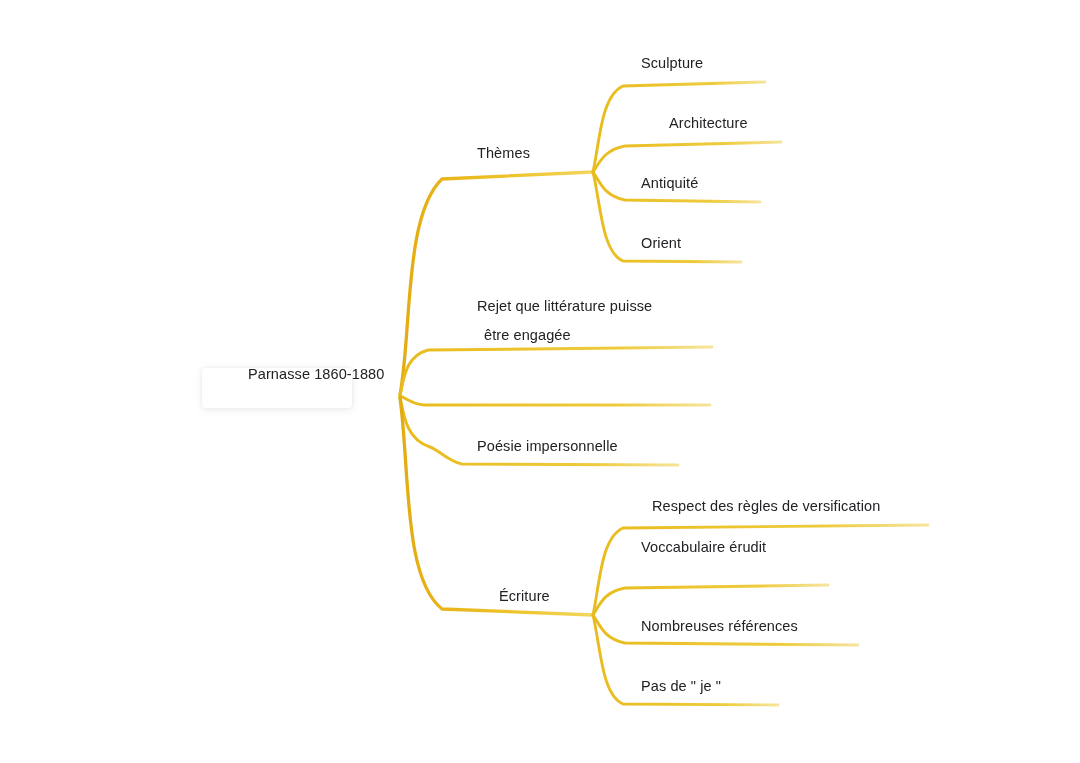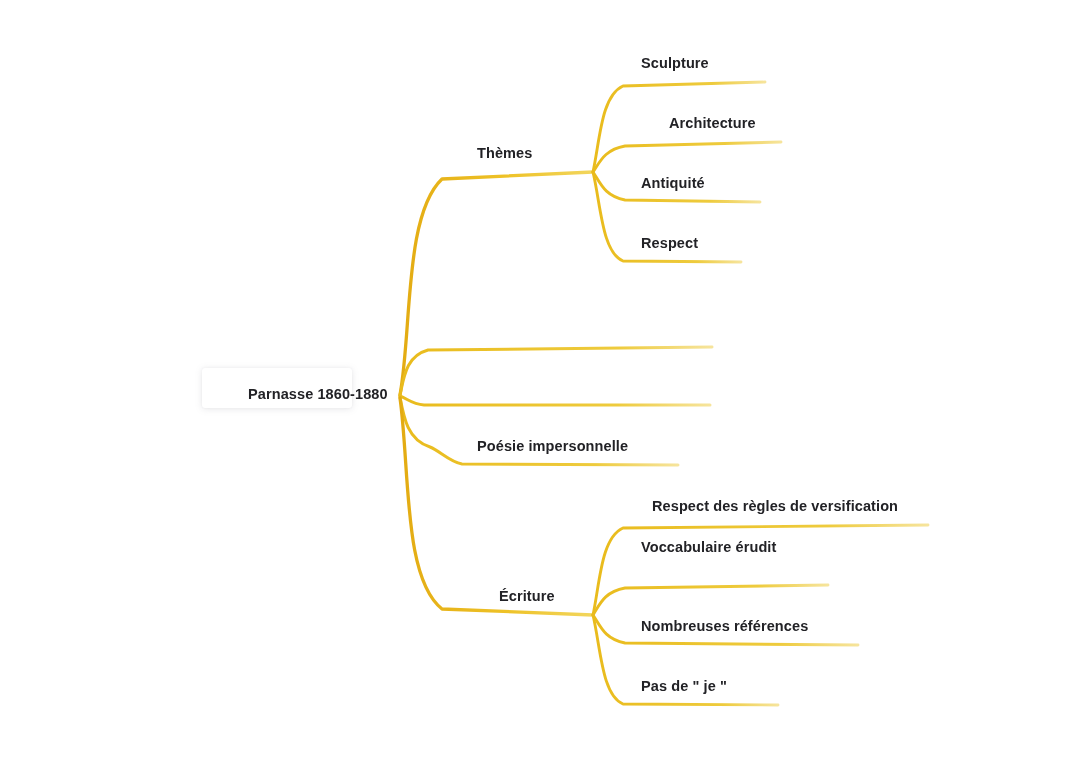--- a/index.html
+++ b/index.html
@@ -29,21 +29,20 @@
     height: 763px;
   }
   .node-label {
     position: absolute;
     font-family: "Liberation Sans", sans-serif;
     font-size: 14.5px;
     color: #222226;
     white-space: nowrap;
     line-height: 20px;
     letter-spacing: 0.1px;
-    font-weight: bold;
     -webkit-font-smoothing: antialiased;
   }
   .node-label.two-line {
     white-space: normal;
     width: 200px;
     line-height: 29px;
   }
   .node-label.two-line .l2 {
     display: block;
     padding-left: 7px;
@@ -107,33 +106,34 @@
 
       <path d="M 593 615 C 600 582 601 538 623 528 L 928 525" stroke="url(#gradTaper)" stroke-width="2.9"></path>
       <path d="M 593 615 C 600 604 604 592 625 588 L 828 585" stroke="url(#gradTaper)" stroke-width="2.9"></path>
       <path d="M 593 615 C 600 625 604 639 625 643 L 858 645" stroke="url(#gradTaper)" stroke-width="2.9"></path>
       <path d="M 593 615 C 601 650 602 695 623 704 L 778 705" stroke="url(#gradTaper)" stroke-width="2.9"></path>
 
     </g>
   </svg>
 
   <div id="root-node"></div>
-  <div id="root-label" class="node-label" style="left:248px; top:384px;text-align:center;">Parnasse 1860-1880</div>
+  <div id="root-label" class="node-label" style="left:248px; top:364px;text-align:center;">Parnasse 1860-1880</div>
 
   <div class="node-label" style="left:477px; top:143px;">Thèmes</div>
 
+  <div class="node-label two-line" style="left:477px; top:292px;"><span class="l1">Rejet que littérature puisse</span><span class="l2">être engagée</span></div>
 
 
   <div class="node-label" style="left:477px; top:436px;">Poésie impersonnelle</div>
 
   <div class="node-label" style="left:499px; top:586px;">Écriture</div>
 
   <div class="node-label" style="left:641px; top:53px;">Sculpture</div>
   <div class="node-label" style="left:641px; top:113px;margin-left:28px;">Architecture</div>
   <div class="node-label" style="left:641px; top:173px;">Antiquité</div>
-  <div class="node-label" style="left:641px; top:233px;">Respect</div>
+  <div class="node-label" style="left:641px; top:233px;">Orient</div>
 
   <div class="node-label" style="left:641px; top:496px;margin-left:11px;">Respect des règles de versification</div>
   <div class="node-label" style="left:641px; top:537px;">Voccabulaire érudit</div>
   <div class="node-label" style="left:641px; top:616px;">Nombreuses références</div>
   <div class="node-label" style="left:641px; top:676px;">Pas de " je "</div>
 
 </div>
 
 </body></html>

